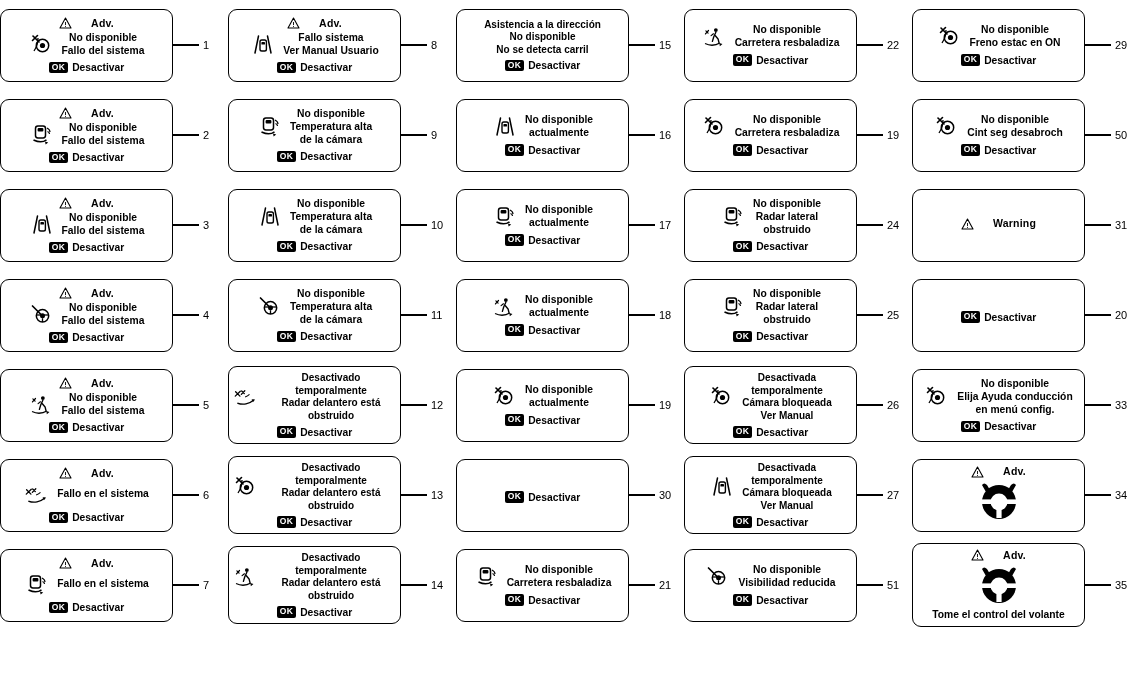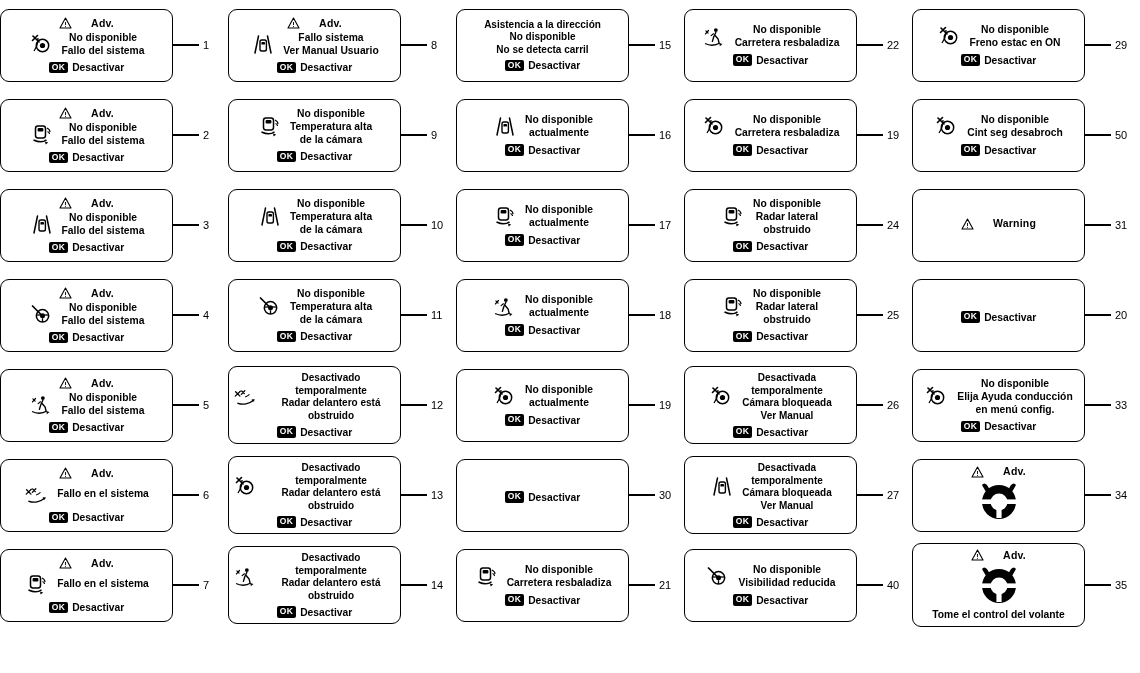--- a/index.html
+++ b/index.html
@@ -924,21 +924,21 @@
             <div class="msg">No disponible
 Visibilidad reducida</div>
           </div>
           <div class="ok-row">
             <span class="ok-badge">OK</span>
             <span class="ok-text">Desactivar</span>
           </div>
         </div>
         <div class="leader">
           <div class="line"></div>
-          <div class="num">40</div>
+          <div class="num">51</div>
         </div>
       </div>
     </div>
     <div class="column">
       <div class="cell">
         <div class="panel">
           <div class="body-row">
             <span class="icon-box">
               <svg width="26" height="26" viewBox="0 0 26 26">
                 <circle cx="13.5" cy="13.5" r="6.2" fill="none" stroke="#000" stroke-width="1.5"></circle>

